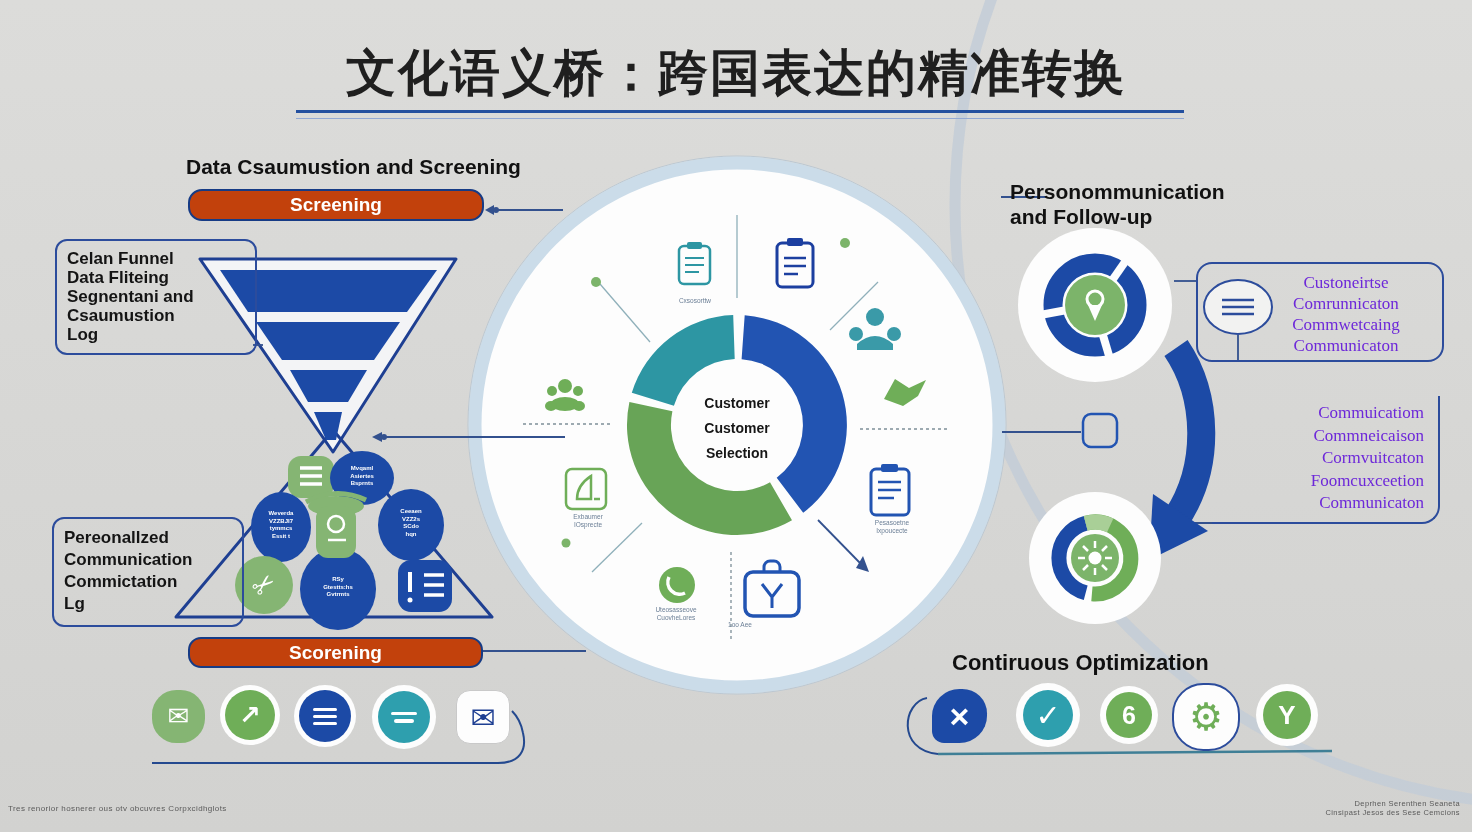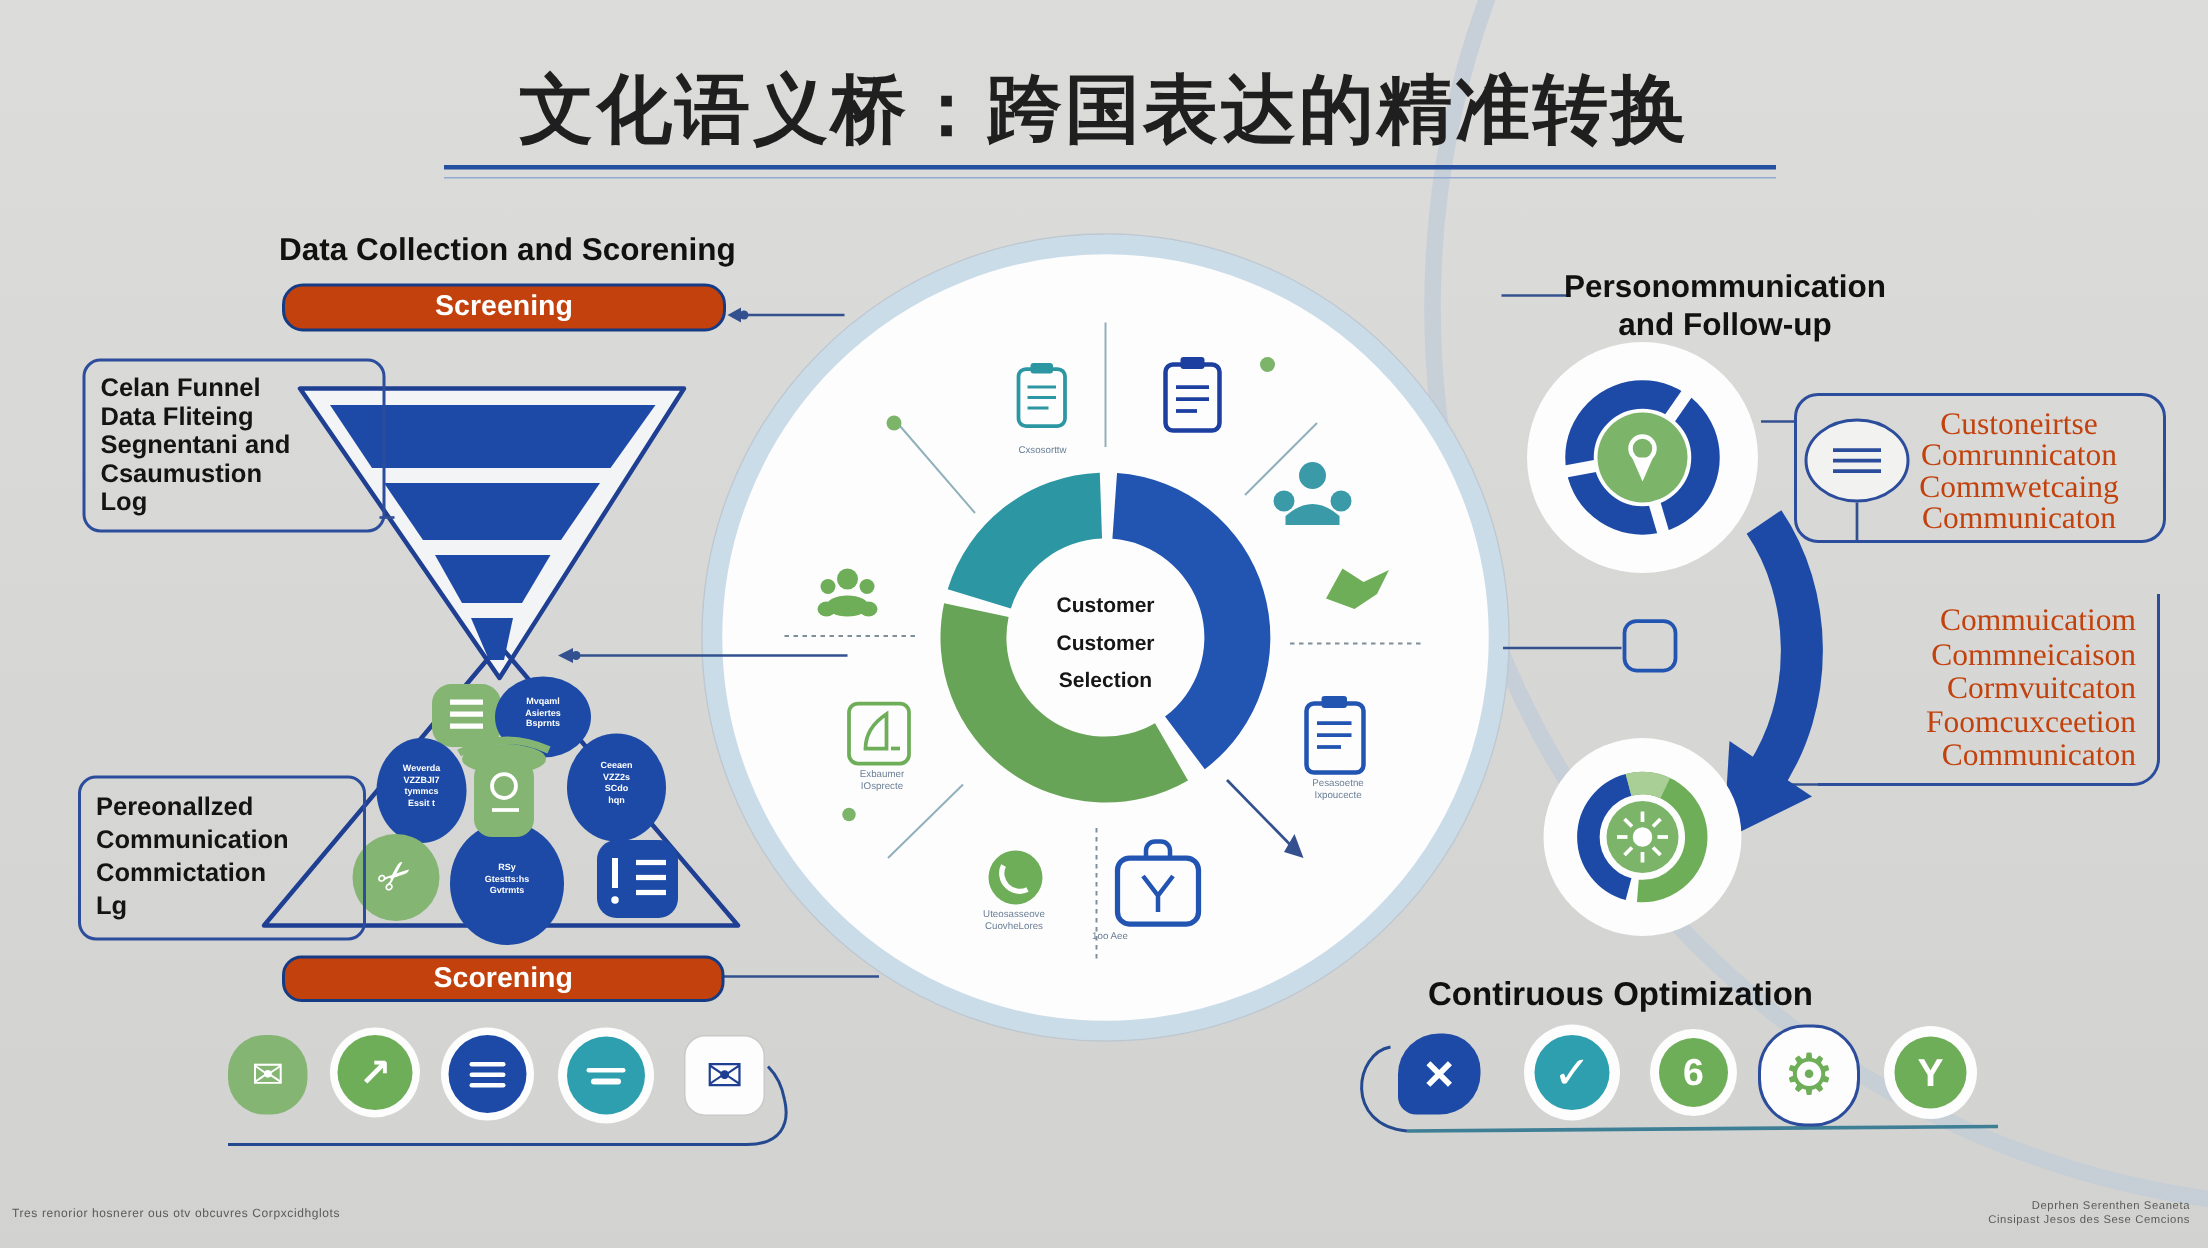--- a/index.html
+++ b/index.html
@@ -7,21 +7,21 @@
        font-family:"Liberation Sans","DejaVu Sans",sans-serif;}
   .stage{position:relative;width:1472px;height:832px;}
   .abs{position:absolute;}
   .pre{white-space:pre-line;}
   .title{left:0;top:40px;width:100%;text-align:center;font-size:50px;font-weight:bold;color:#1f1f1f;letter-spacing:2px;}
   .underline{left:296px;top:110px;width:888px;height:5px;border-top:3px solid #24509f;border-bottom:1px solid #93a9d4;}
   .secHeader{font-weight:bold;color:#111;font-size:21px;}
   .bluebar{background:#c2410c;border:2px solid #163b85;border-radius:14px;color:#fff;font-weight:bold;
            font-size:19px;text-align:center;}
   .obox{border:2px solid #2c4c9c;border-radius:12px;color:#141414;font-weight:bold;font-size:17px;}
-  .serifbox{font-family:"Liberation Serif","DejaVu Serif",serif;color:#c2410c;font-size:21px;}
+  .serifbox{font-family:"Liberation Serif","DejaVu Serif",serif;color:#6d28d9;font-size:17px;}
   .tinycap{font-size:6.5px;color:#6b7f96;text-align:center;line-height:8px;}
   .blobtxt{font-size:6px;color:#fff;text-align:center;line-height:7.5px;font-weight:bold;}
   .circleIcon{border-radius:50%;display:flex;align-items:center;justify-content:center;}
   .white{background:#fdfdfd;}
   .bars{display:flex;flex-direction:column;gap:4px;align-items:center;justify-content:center;width:100%;height:100%;}
   .bar{background:#fff;border-radius:2px;}
   .footnote{font-size:8px;color:#5a5a5a;letter-spacing:0.4px;}
 </style>
 </head>
 <body>
@@ -222,21 +222,21 @@
   <g fill="none">
     <path d="M152,763 H498 C520,763 527,750 523,733 C521,722 517,716 512,711" stroke="#24498f" stroke-width="2"></path>
     <path d="M927,698 C903,702 896,750 938,754" stroke="#24498f" stroke-width="2"></path>
     <line x1="938" y1="754" x2="1332" y2="751" stroke="#3f7f96" stroke-width="2.5"></line>
   </g>
 </svg>
 
 <div class="abs title" style="z-index:2">文化语义桥：跨国表达的精准转换</div>
 <div class="abs underline" style="z-index:2"></div>
 
-<div class="abs secHeader" style="left:186px;top:155px;z-index:2">Data Collection and Scorening</div>
+<div class="abs secHeader" style="left:186px;top:155px;z-index:2">Data Csaumustion and Screening</div>
 <div class="abs bluebar" style="left:188px;top:189px;width:292px;height:28px;line-height:28px;z-index:2">Screening</div>
 <div class="abs obox pre" style="left:55px;top:239px;width:178px;height:96px;padding:8px 10px;line-height:19px;z-index:2">Celan Funnel
 Data Fliteing
 Segnentani and
 Csaumustion
 Log</div>
 <div class="abs obox pre" style="left:52px;top:517px;width:168px;height:90px;padding:8px 10px;line-height:22px;z-index:2">Pereonallzed
 Communication
 Commictation
 Lg</div>
@@ -263,21 +263,21 @@
 Selection</div>
 <div class="abs tinycap" style="left:655px;top:297px;width:80px;z-index:2">Cxsosorttw</div>
 <div class="abs tinycap pre" style="left:548px;top:513px;width:80px;z-index:2">Exbaumer
 IOsprecte</div>
 <div class="abs tinycap pre" style="left:630px;top:606px;width:92px;z-index:2">Uteosasseove
 CuovheLores</div>
 <div class="abs tinycap" style="left:700px;top:621px;width:80px;z-index:2">1oo Aee</div>
 <div class="abs tinycap pre" style="left:850px;top:519px;width:84px;z-index:2">Pesasoetne
 Ixpoucecte</div>
 
-<div class="abs secHeader pre" style="left:1010px;top:179px;width:280px;text-align:center;line-height:25px;z-index:2">Personommunication
+<div class="abs secHeader pre" style="left:1010px;top:179px;width:280px;text-align:left;line-height:25px;z-index:2">Personommunication
 and Follow-up</div>
 <div class="abs serifbox pre" style="left:1196px;top:262px;width:172px;height:80px;padding:8px 10px 8px:62px;padding:8px 10px 8px 62px;border:2px solid #2c4c9c;border-radius:16px;line-height:21px;text-align:center;z-index:2">Custoneirtse
 Comrunnicaton
 Commwetcaing
 Communicaton</div>
 <div class="abs serifbox pre" style="left:1212px;top:396px;width:212px;height:114px;padding:6px 14px 6px 0;border-right:2px solid #2c4c9c;border-bottom:2px solid #2c4c9c;border-bottom-right-radius:18px;line-height:22.5px;text-align:right;z-index:2">Commuicatiom
 Commneicaison
 Cormvuitcaton
 Foomcuxceetion
 Communicaton</div>

